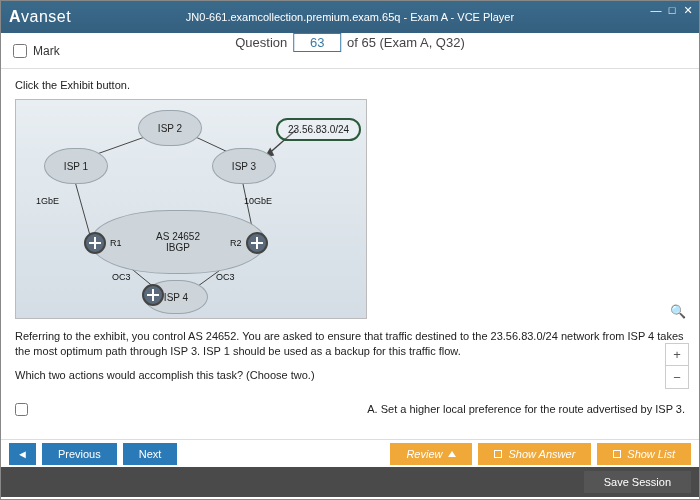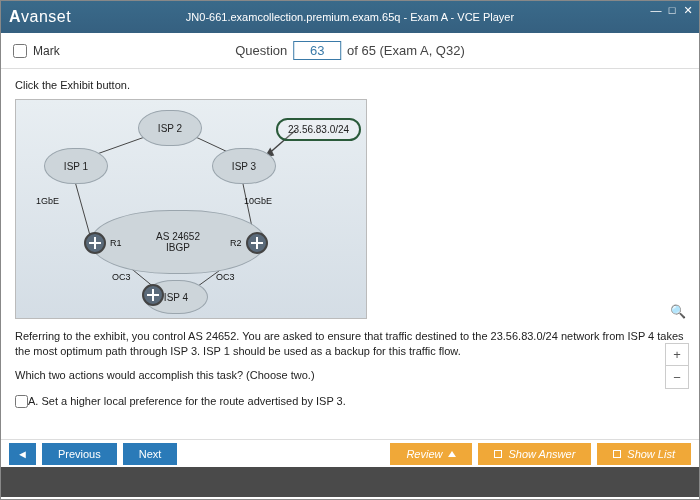--- a/index.html
+++ b/index.html
@@ -3,38 +3,38 @@
   <meta charset="utf-8">
   <style>
     * { margin: 0; padding: 0; box-sizing: border-box; font-family: Arial, sans-serif; }
     body { background: #fff; width: 700px; height: 500px; overflow: hidden; border: 1px solid #888; }
     .titlebar { background: linear-gradient(#3a6a8a, #356080); height: 32px; display: flex; align-items: center; padding: 0 8px; color: #fff; position: relative; }
     .logo { font-size: 16px; font-weight: 300; letter-spacing: 0.5px; }
     .logo b { font-weight: 600; }
     .title-txt { position: absolute; left: 50%; transform: translateX(-50%); font-size: 11px; font-weight: 500; }
     .winbtns { position: absolute; right: 4px; top: 2px; display: flex; gap: 2px; }
     .winbtn { width: 14px; height: 14px; font-size: 11px; display: flex; align-items: center; justify-content: center; cursor: pointer; color: #fff; }
-    .qheader { height: 36px; display: flex; align-items: center; padding: 0 12px; border-bottom: 1px solid #ddd; background: #fff; }
+    .qheader { height: 36px; display: flex; padding: 0 12px; border-bottom: 1px solid #ddd; background: #fff; }
     .mark-wrap { display: flex; align-items: center; gap: 6px; font-size: 12px; color: #333; }
     .mark-wrap input { width: 14px; height: 14px; }
     .qcounter { position: absolute; left: 50%; transform: translateX(-50%); font-size: 13px; color: #444; }
     .qnum { display: inline-block; border: 1px solid #3a7aa8; padding: 1px 16px; color: #3a7aa8; margin: 0 2px; }
     .content { height: 370px; overflow: hidden; padding: 10px 14px; font-size: 11px; color: #222; position: relative; }
     .exhibit-line { margin-bottom: 8px; }
     .diagram { width: 352px; height: 220px; background: linear-gradient(#e8eef2, #d4dde5); border: 1px solid #bbb; position: relative; margin-bottom: 10px; }
     .cloud { position: absolute; background: #cdd5da; border: 1px solid #9aa5ad; border-radius: 50%/55%; display: flex; align-items: center; justify-content: center; font-size: 10px; color: #222; }
     .txt-lbl { position: absolute; font-size: 9px; color: #111; }
     .ip-box { position: absolute; border: 2px solid #2a5a3a; border-radius: 12px; padding: 4px 10px; font-size: 10px; background: rgba(255,255,255,0.2); }
     .router { position: absolute; width: 22px; height: 22px; border-radius: 50%; background: #5a6a7a; border: 2px solid #444; display: flex; align-items: center; justify-content: center; }
     .router::before, .router::after { content: ''; position: absolute; background: #fff; }
     .router::before { width: 12px; height: 2px; }
     .router::after { width: 2px; height: 12px; }
     svg.lines { position: absolute; top: 0; left: 0; width: 100%; height: 100%; pointer-events: none; }
     .qtext { font-size: 11px; line-height: 1.4; margin-bottom: 8px; }
-    .opt-row { display: flex; gap: 0; font-size: 11px; margin-top: 12px; }
+    .opt-row { display: flex; gap: 20px; font-size: 11px; margin-top: 20px; justify-content: space-between; }
     .zoom-ctrl { position: absolute; right: 10px; bottom: 50px; display: flex; flex-direction: column; border: 1px solid #ccc; background: #fff; }
     .zoom-ctrl div { width: 22px; height: 22px; display: flex; align-items: center; justify-content: center; font-size: 13px; border-bottom: 1px solid #ccc; cursor: pointer; color: #555; }
     .zoom-ctrl div:last-child { border-bottom: none; }
     .search-ic { position: absolute; right: 12px; bottom: 120px; font-size: 13px; color: #888; }
     .btnbar1 { height: 28px; background: #fff; display: flex; align-items: center; padding: 0 8px; gap: 6px; border-top: 1px solid #ddd; }
     .btnbar2 { height: 30px; background: #4a4a4a; display: flex; align-items: center; justify-content: flex-end; padding: 0 8px; gap: 8px; }
     .btn { height: 22px; display: flex; align-items: center; justify-content: center; font-size: 11px; color: #fff; cursor: pointer; padding: 0 16px; }
     .btn-blue { background: #2a7ab8; }
     .btn-blue.arrow { padding: 0 8px; min-width: 24px; }
     .btn-orange { background: #f0a838; font-style: italic; }
@@ -129,13 +129,14 @@
       <span class="sq"></span>
       <span>Show Answer</span>
     </div>
   <div class="btn btn-orange">
       <span class="sq"></span>
       <span>Show List</span>
     </div>
 </div>
 
 <div class="btnbar2">
+  <div class="btn btn-dark">Save Session</div>
 </div>
 
 </body></html>

